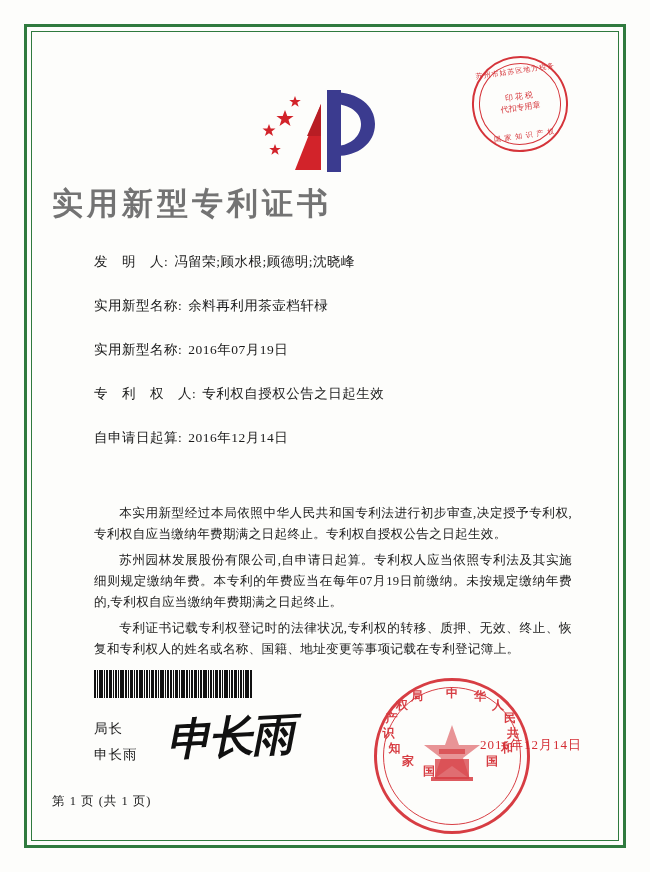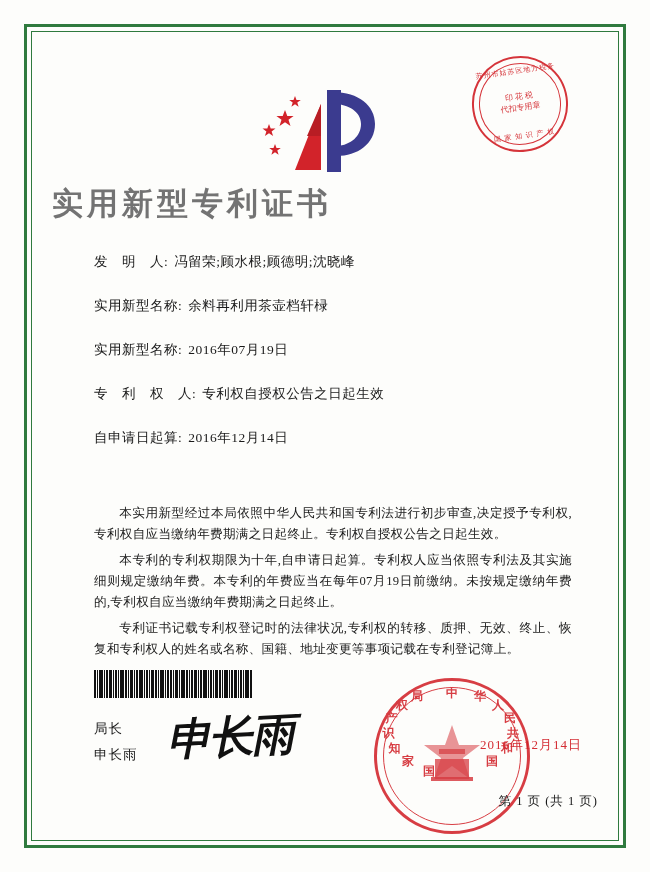--- a/index.html
+++ b/index.html
@@ -230,21 +230,21 @@
     font-size: 13px;
     color: #d2232a;
     letter-spacing: 1px;
     opacity: 0.95;
   }
   .footer {
     position: absolute;
     left: 0;
     right: 0;
     bottom: 14px;
-    text-align: right;
+    text-align: left;
     font-size: 12.5px;
     color: #1a1a1a;
     letter-spacing: 1px;
   }
 </style>
 </head>
 <body>
 
 <div class="page">
 
@@ -297,21 +297,21 @@
         <span class="field-value">专利权自授权公告之日起生效</span>
       </div>
       <div class="field-row">
         <span class="field-label">自申请日起算:</span>
         <span class="field-value">2016年12月14日</span>
       </div>
     </div>
 
     <div class="paragraphs">
       <p>本实用新型经过本局依照中华人民共和国专利法进行初步审查,决定授予专利权,专利权自应当缴纳年费期满之日起终止。专利权自授权公告之日起生效。</p>
-      <p>本专利的专利权期限为十年,自申请日起算。专利权人应当依照专利法及其实施细则规定缴纳年费。本专利的年费应当在每年07月19日前缴纳。未按规定缴纳年费的,专利权自应当缴纳年费期满之日起终止。</p>
+      <p>苏州园林发展股份有限公司,自申请日起算。专利权人应当依照专利法及其实施细则规定缴纳年费。本专利的年费应当在每年07月19日前缴纳。未按规定缴纳年费的,专利权自应当缴纳年费期满之日起终止。</p>
       <p>专利证书记载专利权登记时的法律状况,专利权的转移、质押、无效、终止、恢复和专利权人的姓名或名称、国籍、地址变更等事项记载在专利登记簿上。</p>
     </div>
 
     <div class="barcode">
       <i style="width:2px"></i>
         <i style="width:1px"></i>
         <i style="width:4px"></i>
         <i style="width:1px"></i>
       <i style="width:2px"></i>
         <i style="width:3px"></i>

